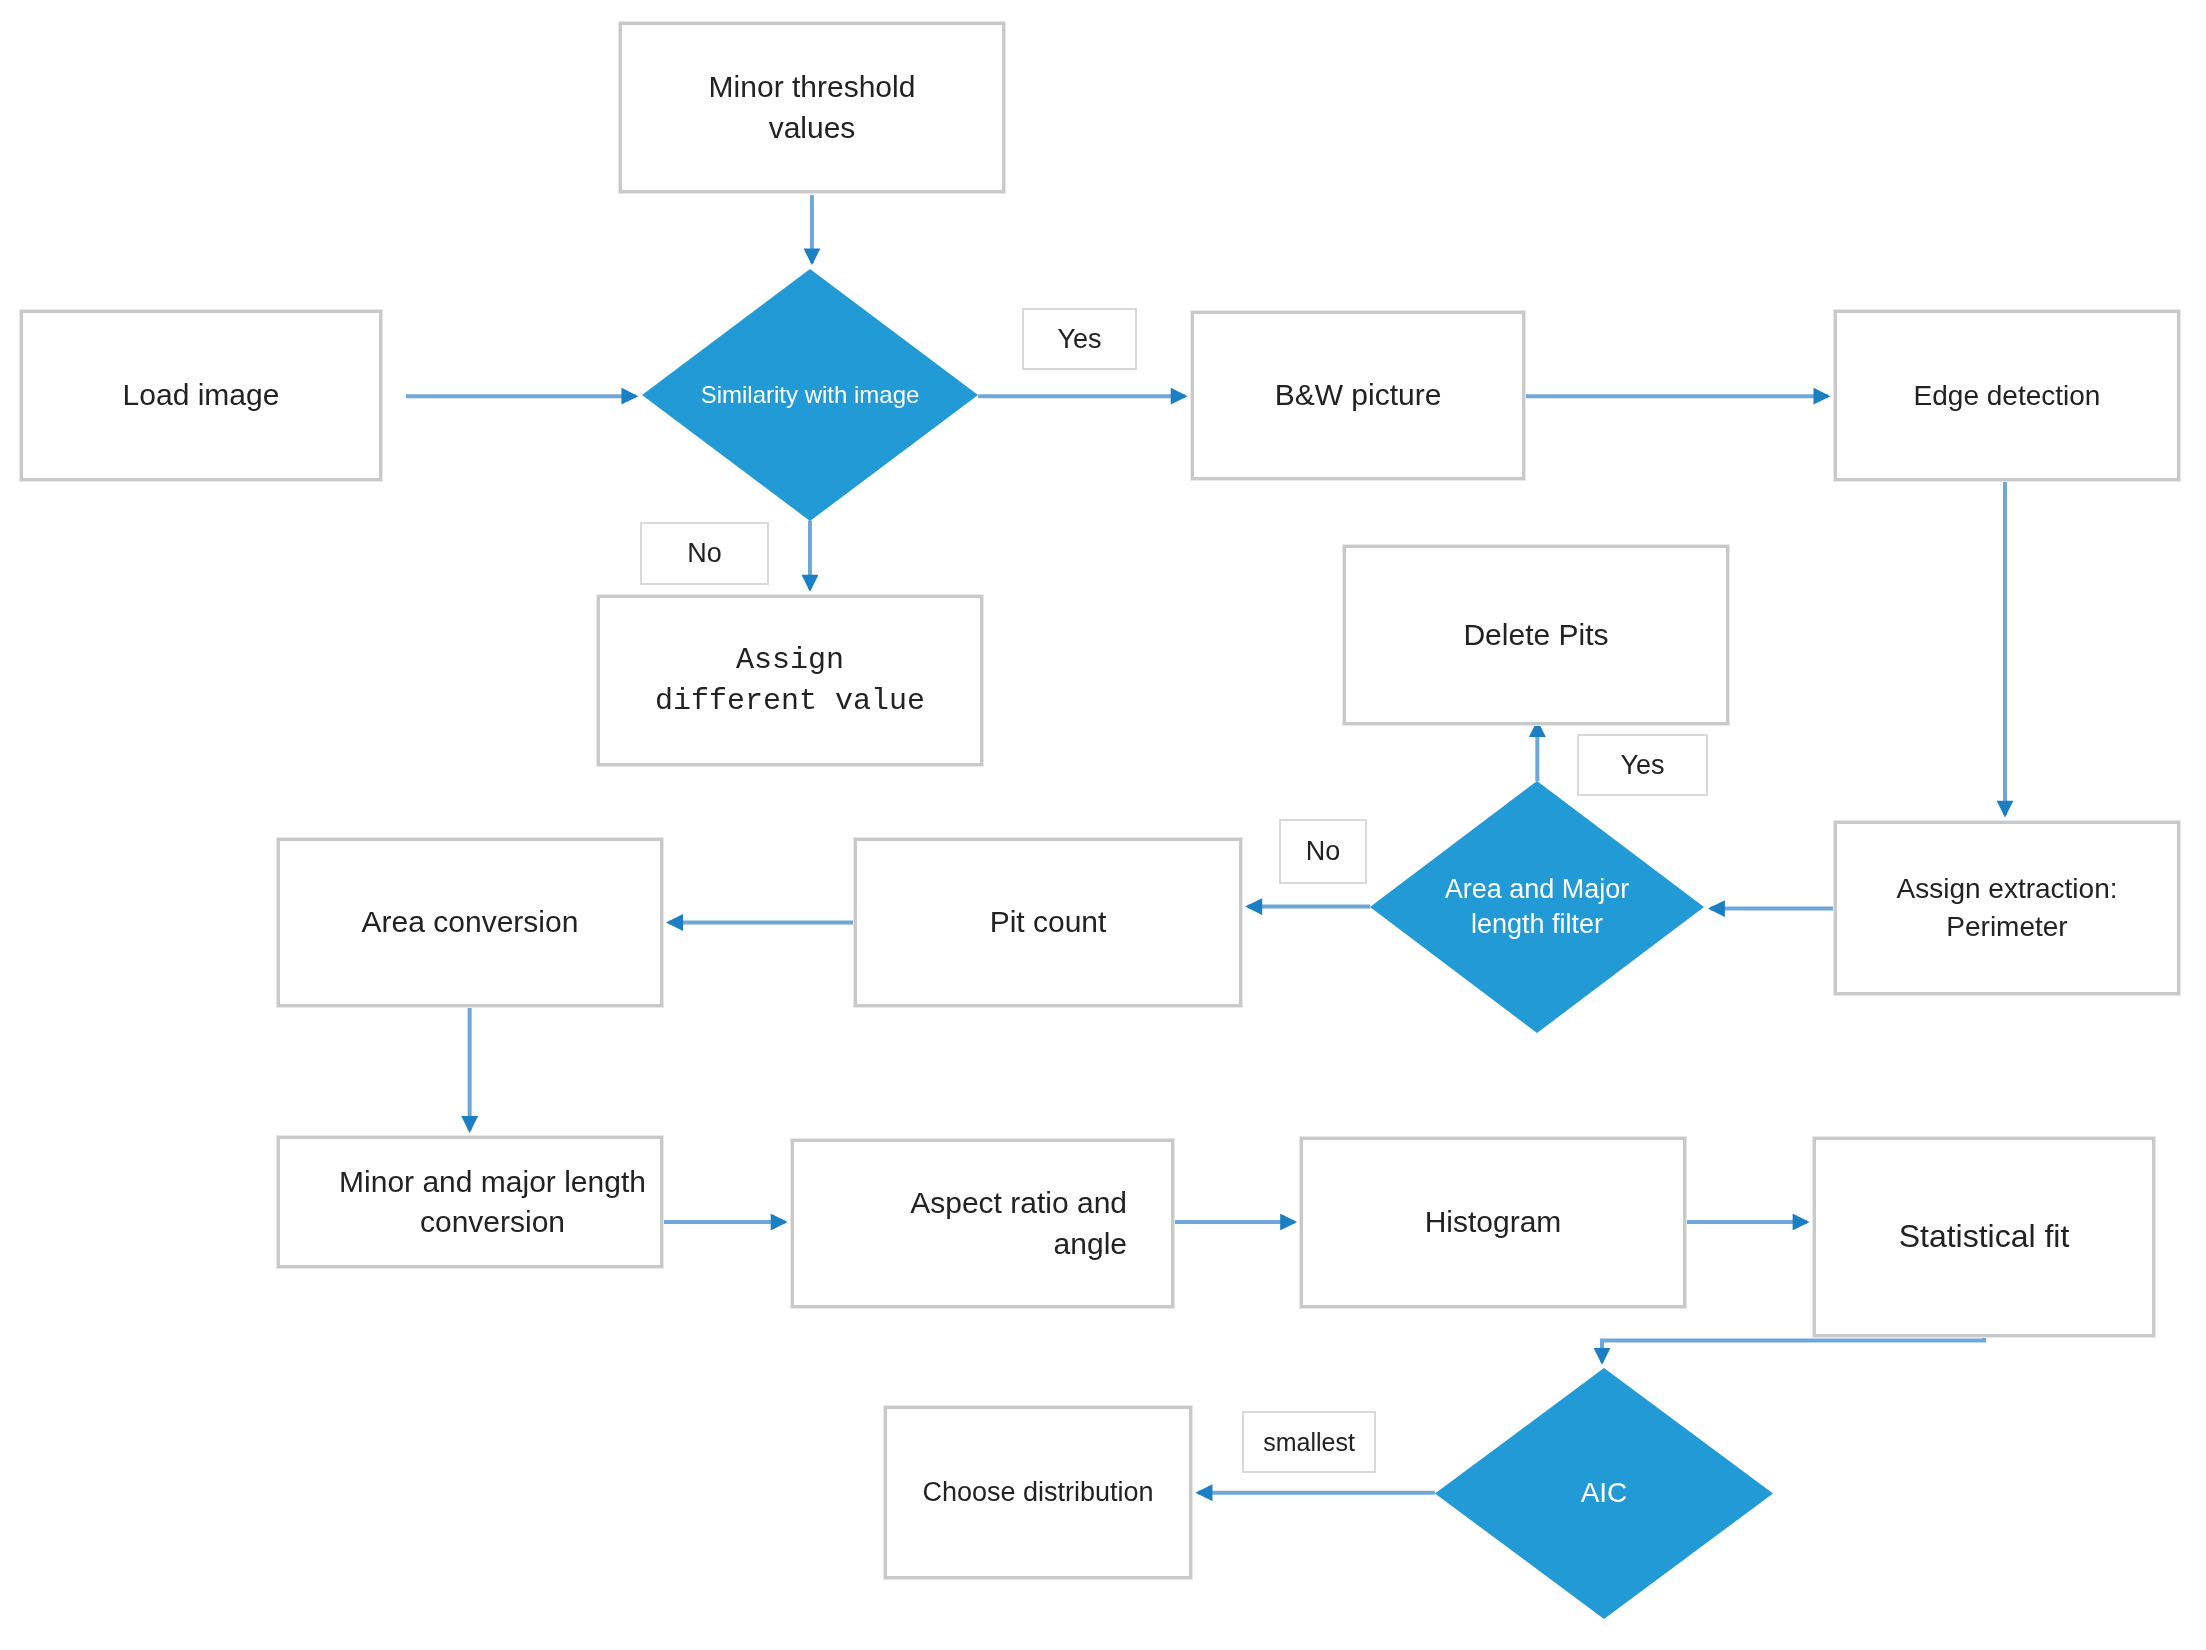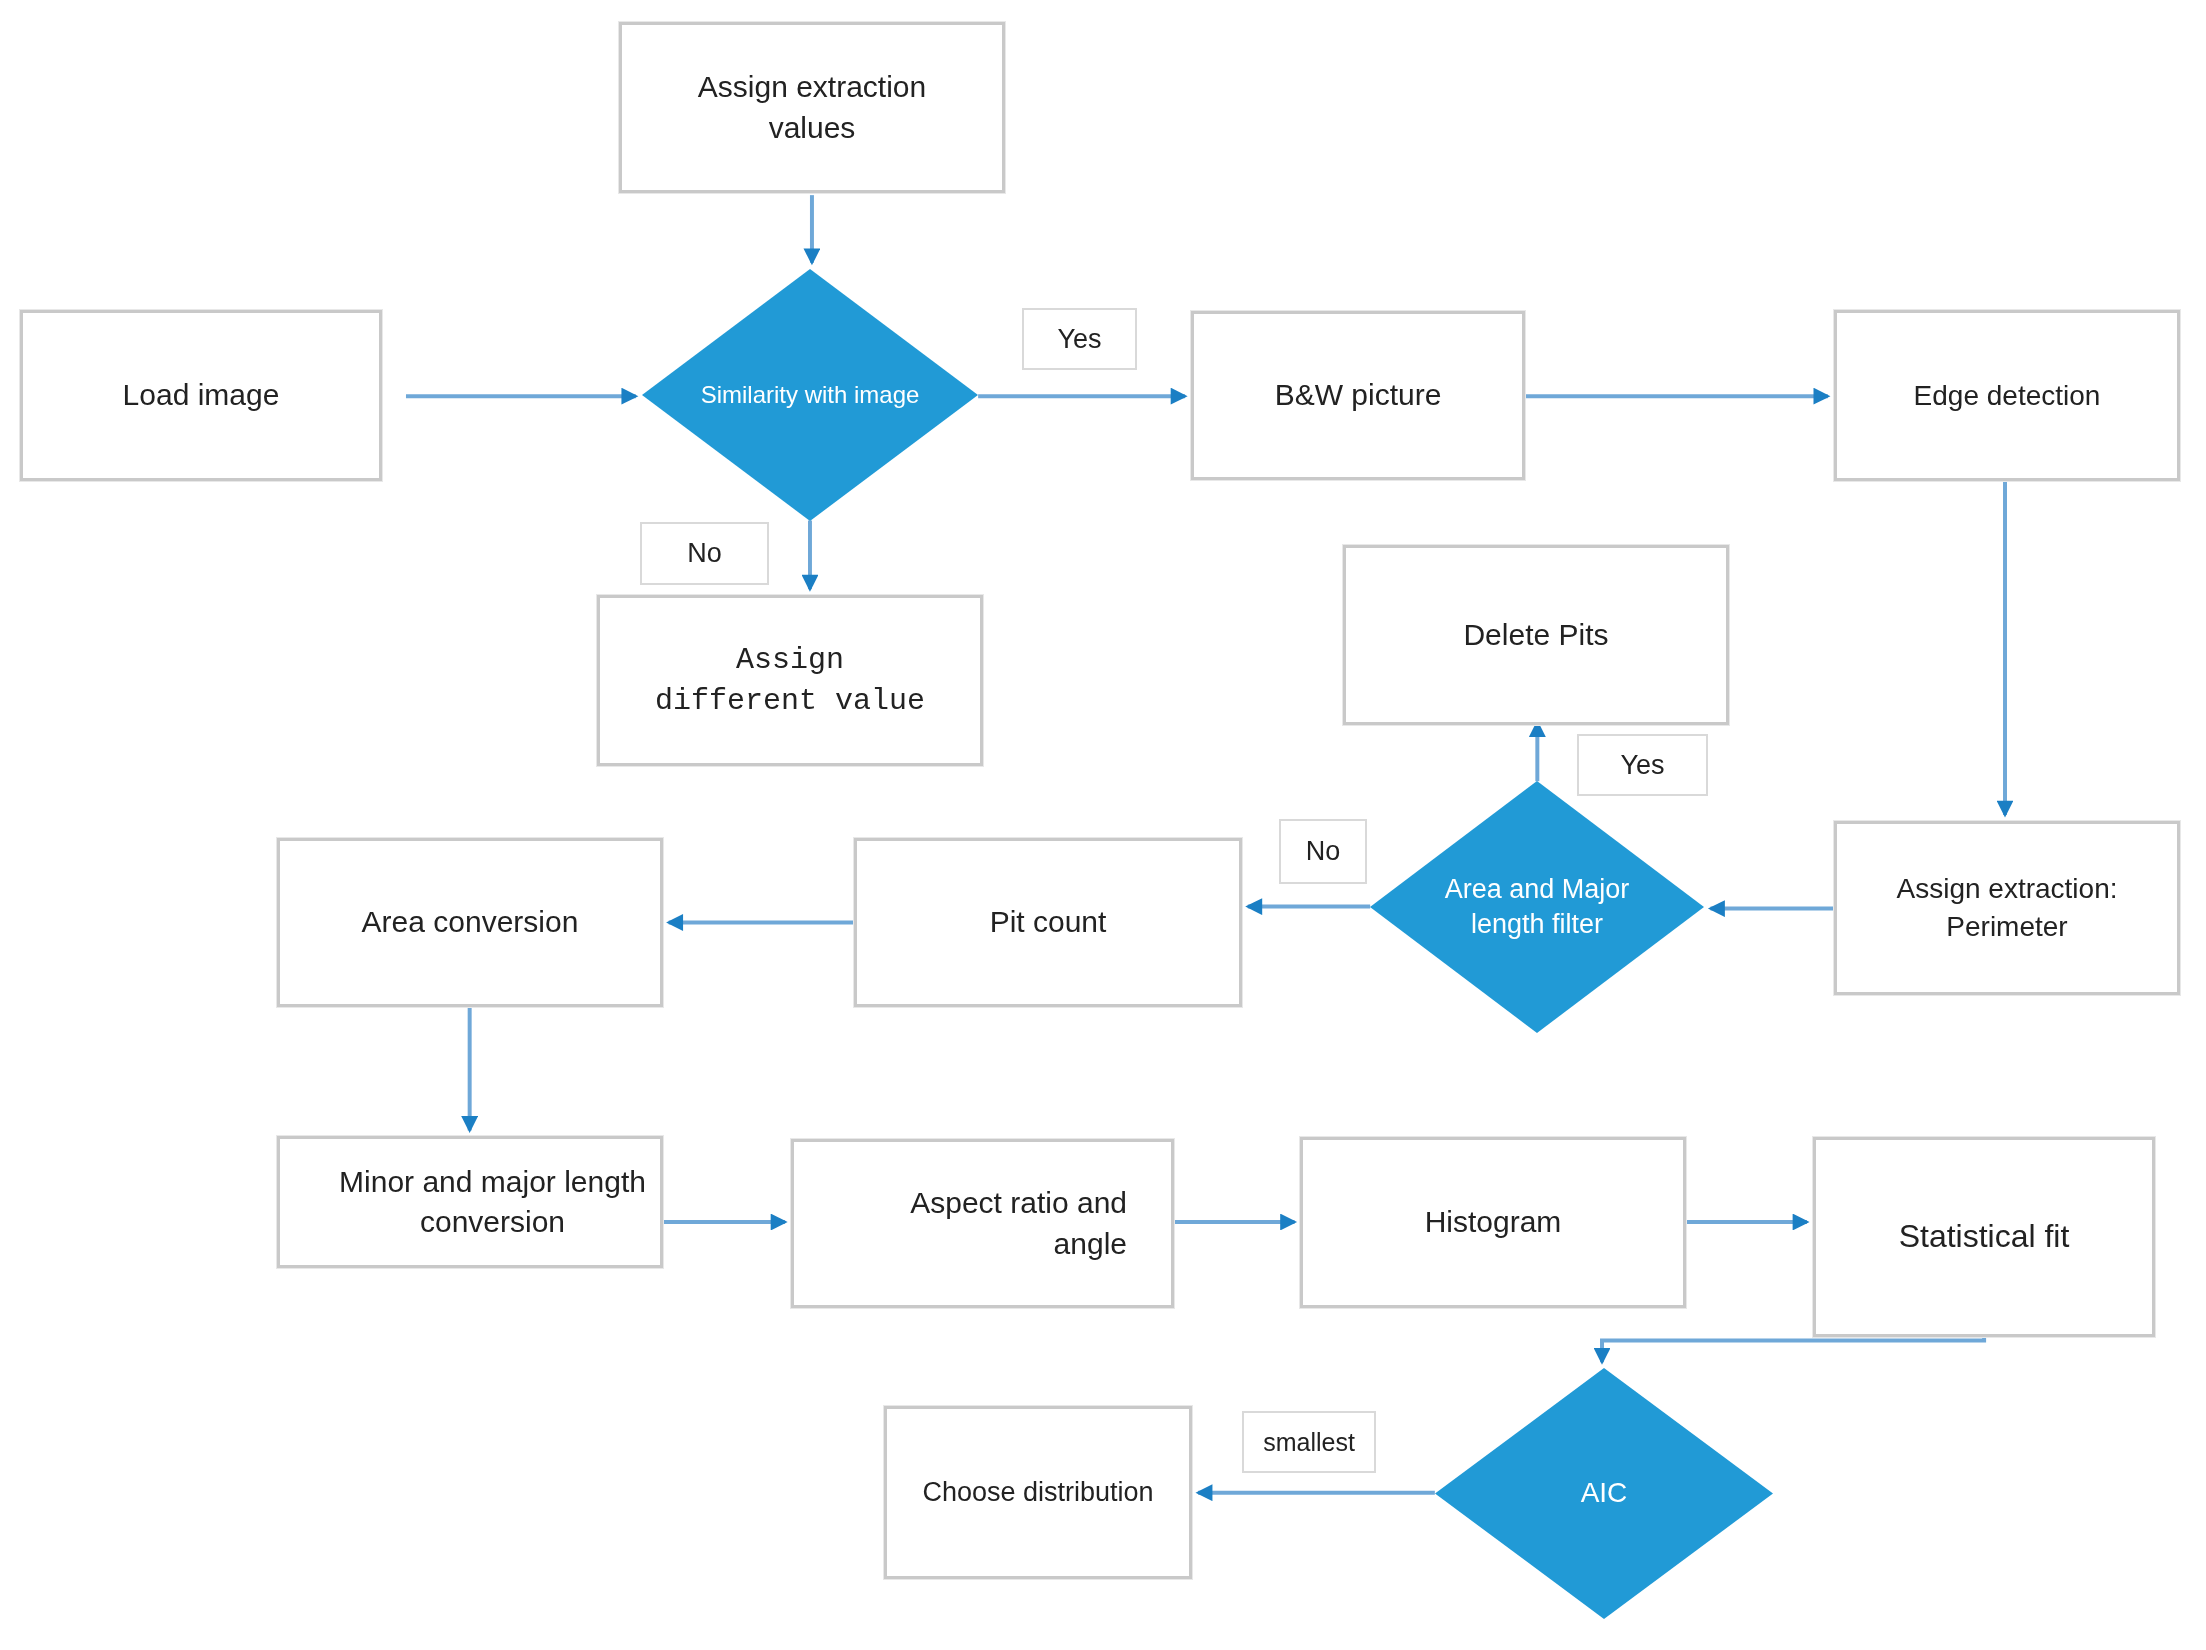--- a/index.html
+++ b/index.html
@@ -89,21 +89,21 @@
       <line x1="472" y1="1012" x2="472" y2="1136" marker-end="url(#arrow)"></line>
       <line x1="666" y1="1228" x2="789" y2="1228" marker-end="url(#arrow)"></line>
       <line x1="1180" y1="1228" x2="1301" y2="1228" marker-end="url(#arrow)"></line>
       <line x1="1695" y1="1228" x2="1816" y2="1228" marker-end="url(#arrow)"></line>
       <polyline points="1994,1317 1994,1347 1610,1347 1610,1369" marker-end="url(#arrow)"></polyline>
       <line x1="1442" y1="1500" x2="1204" y2="1500" marker-end="url(#arrow)"></line>
     </g>
   </svg>
 
   <div class="node rect" id="n-assign-threshold">
-    <span>Assign extraction values</span>
+    <span>Minor threshold values</span>
   </div>
   <div class="node rect" id="n-load-image">
     <span>Load image</span>
   </div>
   <div class="node rect" id="n-bw-picture">
     <span>B&amp;W picture</span>
   </div>
   <div class="node rect" id="n-edge-detection">
     <span>Edge detection</span>
   </div>

